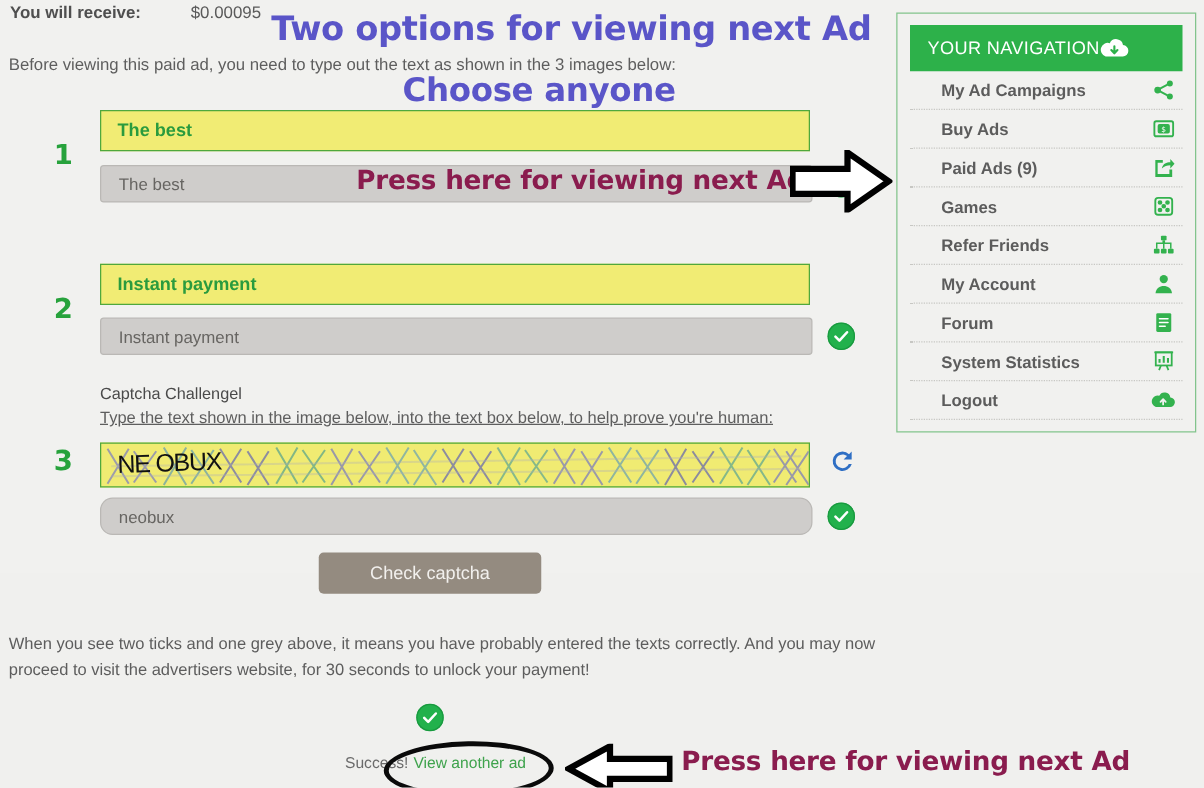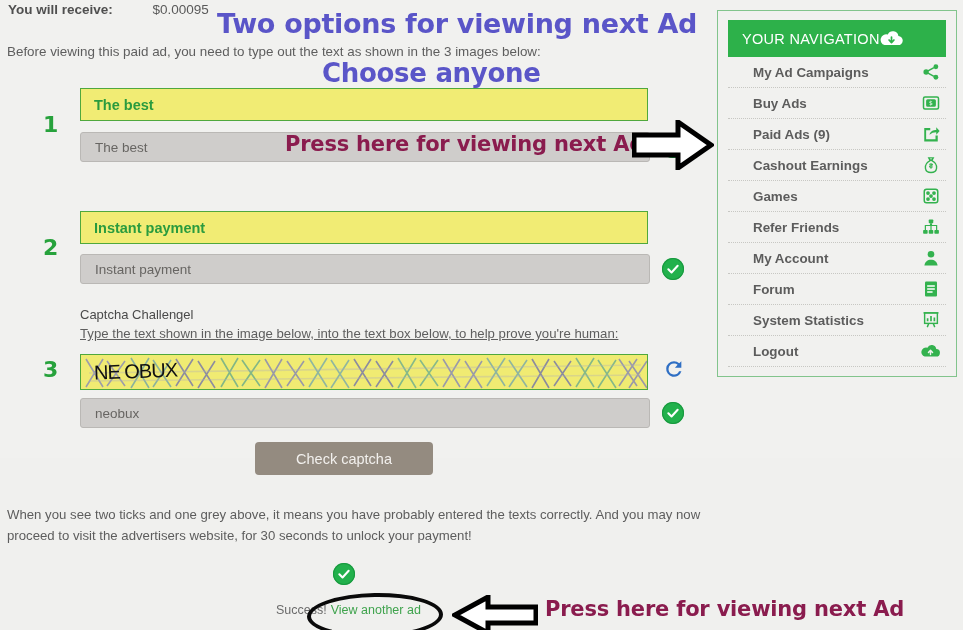--- a/index.html
+++ b/index.html
@@ -133,21 +133,21 @@
     border-radius: 3px;
     box-sizing: border-box;
     display: flex;
     align-items: center;
     padding-left: 14px;
     font-size: 13.5px;
     color: #676562;
   }
   #ginput-1 { top: 132px; }
   #ginput-2 { top: 254px; }
-  #ginput-3 { top: 398px; }
+  #ginput-3 { top: 398px; border-radius: 10px; }
 
   
   .tick {
     position: absolute;
     width: 22px;
     height: 22px;
     border-radius: 50%;
     background: #22b14c;
     box-shadow: 0 0 0 1px #19993f inset;
     display: flex;
@@ -469,30 +469,20 @@
     <div class="nav-item">
       <span class="nav-item-label">Paid Ads (9)</span>
       <span class="nav-icon">
         <svg width="18" height="18" viewBox="0 0 24 24" fill="none" stroke="currentColor" stroke-width="2">
             <path d="M3 4h8v3H5.5v12H18v-5h3v8H3z" fill="currentColor" stroke="none"></path>
             <path d="M10 13 C11 8 15 6.5 19 6.5 L19 3 L23.5 8 L19 13 L19 9.6 C15.6 9.6 12.6 10.6 10 13 Z" fill="currentColor" stroke="none"></path>
           </svg>
       </span>
     </div>
 
-    <div class="nav-item">
-      <span class="nav-item-label">Cashout Earnings</span>
-      <span class="nav-icon">
-        <svg width="18" height="18" viewBox="0 0 24 24" fill="none" stroke="currentColor" stroke-width="1.8">
-            <path d="M9 2.5h6l-1.7 3.2h-2.6z"></path>
-            <path d="M11.3 5.7C6.5 8 4 12 4.6 16.5 5.1 20 8 22 12 22s6.9-2 7.4-5.5C20 12 17.5 8 12.7 5.7z"></path>
-            <path d="M12 10v7M10 11.6c0-1 .9-1.4 2-1.4s2 .5 2 1.4-4 .8-4 2.2.9 1.5 2 1.5 2-.4 2-1.2" stroke-width="1.4"></path>
-          </svg>
-      </span>
-    </div>
 
     <div class="nav-item">
       <span class="nav-item-label">Games</span>
       <span class="nav-icon">
         <svg width="18" height="18" viewBox="0 0 24 24" fill="none" stroke="currentColor" stroke-width="2">
             <rect x="3" y="3" width="18" height="18" rx="3"></rect>
             <circle cx="8" cy="8" r="1.5" fill="currentColor"></circle>
             <circle cx="16" cy="8" r="1.5" fill="currentColor"></circle>
             <circle cx="12" cy="12" r="1.5" fill="currentColor"></circle>
             <circle cx="8" cy="16" r="1.5" fill="currentColor"></circle>

